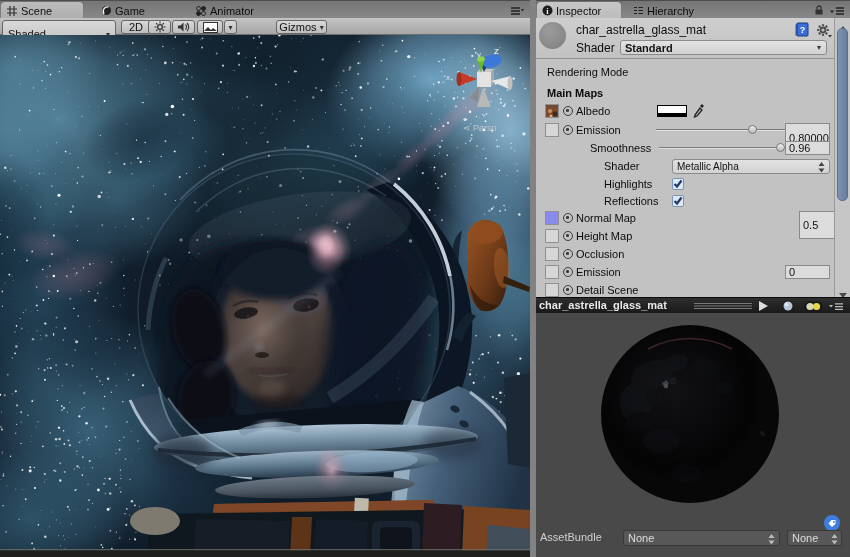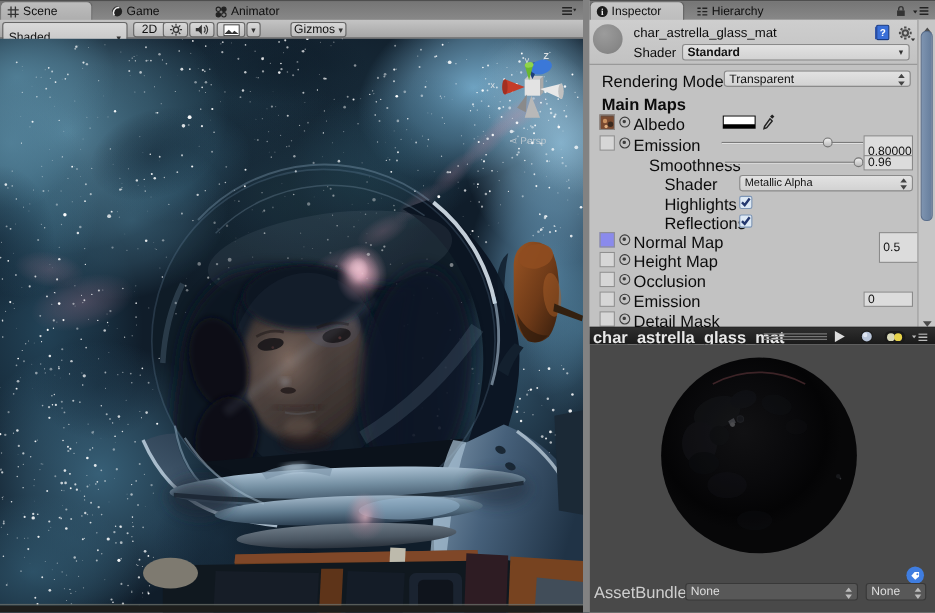--- a/index.html
+++ b/index.html
@@ -1,20 +1,20 @@
 <!DOCTYPE html>
 <html><head><meta charset="utf-8"><style>
 *{margin:0;padding:0;box-sizing:border-box}
 body{width:850px;height:557px;overflow:hidden;background:#828282;font-family:"Liberation Sans",sans-serif;position:relative}
 .abs{position:absolute}
 .tabbar{height:18px;background:linear-gradient(#757575,#888);border-top:1px solid #4e4e4e;font-size:11px;color:#0e0e0e}
 .tab{position:absolute;top:1px;height:17px;border-radius:4px 4px 0 0;display:flex;align-items:center;padding:0 7px 0 5px;}
 .tab.active{background:linear-gradient(#bdbdbd,#adadad);box-shadow:0 0 1px #555}
 .btn{background:linear-gradient(#d9d9d9,#bdbdbd);border:1px solid #666;border-radius:3px;font-size:11px;color:#111;display:flex;align-items:center;justify-content:center}
-.lbl{font-size:15px;color:#0c0c0c;position:absolute;white-space:nowrap}
+.lbl{font-size:11px;color:#0c0c0c;position:absolute;white-space:nowrap}
 .ddn{position:absolute;background:linear-gradient(#e2e2e2,#d2d2d2);border:1px solid #8a8a8a;border-radius:3px;font-size:11px;color:#111;display:flex;align-items:center;padding:0 4px;white-space:nowrap}
 .vbox{position:absolute;background:#dcdcdc;border:1px solid #8a8a8a;font-size:11px;color:#111;display:flex;align-items:center;padding:0 3px}
 .thumb{position:absolute;width:14px;height:14px;border:1px solid #8f8f8f;background:#d6d6d6}
 .circ{position:absolute;width:10px;height:10px;border:1.5px solid #3c3c3c;border-radius:50%}
 .circ:after{content:"";position:absolute;left:2.2px;top:2.2px;width:2.6px;height:2.6px;border-radius:50%;background:#3c3c3c}
 .slider{position:absolute;height:2px;background:#7a7a7a;border-bottom:1px solid #e0e0e0}
 .knob{position:absolute;width:9px;height:9px;border-radius:50%;background:linear-gradient(#eee,#bbb);border:1px solid #777;top:-4.5px}
 .chk{position:absolute;width:12px;height:12px;background:#dde9f5;border:1px solid #7d95b5;border-radius:2px;color:#1a2a5a;font-size:11px;font-weight:bold;line-height:10px;text-align:center}
 </style></head><body>
 
@@ -67,21 +67,21 @@
           <path d="M8.5,3.5 a3.5,3.5 0 0 1 0,5 M10,2 a5.5,5.5 0 0 1 0,8" stroke="#333" stroke-width="1.1" fill="none"></path>
         </svg>
     </div>
     <div class="btn abs" style="left:197px;top:2px;width:26px;height:14px">
       <svg width="15" height="11">
           <rect x="0.5" y="0.5" width="14" height="10" fill="#fff" stroke="#333"></rect>
           <path d="M1,9 l4,-4 l3,3 l2,-2 l4,3 Z" fill="#333"></path>
         </svg>
     </div>
     <div class="btn abs" style="left:224px;top:2px;width:13px;height:14px;font-size:8px;color:#333">▾</div>
-    <div class="btn abs" style="left:264px;top:2px;width:51px;height:14px">Gizmos<span style="font-size:8px;color:#333;margin-left:3px">▾</span></div>
+    <div class="btn abs" style="left:276px;top:2px;width:51px;height:14px">Gizmos<span style="font-size:8px;color:#333;margin-left:3px">▾</span></div>
   </div>
   <div class="abs" style="left:0;top:35px;width:530px;height:522px;overflow:hidden">
       <svg width="530" height="522" viewBox="0 0 530 522" style="display:block">
 <defs>
           <radialGradient id="nb0">
             <stop offset="0" stop-color="#548299" stop-opacity="1.00"></stop>
             <stop offset="0.55" stop-color="#548299" stop-opacity="0.55"></stop>
             <stop offset="1" stop-color="#548299" stop-opacity="0.00"></stop>
           </radialGradient>
           <radialGradient id="nb1">
@@ -1594,23 +1594,20 @@
           <path d="M12,12 l4,0 l-2,2.6 Z" fill="#333"></path>
         </svg>
     </div>
     <div class="lbl" style="left:40px;top:23px;font-size:12px">Shader</div>
     <div class="ddn" style="left:84px;top:22px;width:207px;height:15px;font-weight:bold">Standard<span style="position:absolute;right:5px;font-size:8px;font-weight:normal;color:#333">▾</span></div>
   </div>
   <div class="abs" style="left:0;top:58px;width:314px;height:1px;background:#919191"></div>
 
   <div class="abs" style="left:0;top:59px;width:314px;height:238px;background:#c2c2c2">
     <div class="lbl" style="left:11px;top:7px">Rendering Mode</div>
-    <div class="ddn" style="left:122px;top:5px;width:170px;height:15px">Transparent<svg style="position:absolute;right:4px;top:2px" width="7" height="11">
-          <path d="M3.5,0 L6.5,4 H0.5 Z M3.5,11 L0.5,7 H6.5 Z" fill="#444"></path>
-        </svg></div>
     <div class="lbl" style="left:11px;top:28px;font-weight:bold">Main Maps</div>
 
 <div class="thumb" style="left:9px;top:45px;background:#6a4a3a;overflow:hidden"><svg width="12" height="12">
           <rect width="12" height="12" fill="#7a4a30"></rect>
           <circle cx="4" cy="4" r="2" fill="#c89060"></circle>
           <circle cx="9" cy="7" r="2.5" fill="#3a2a20"></circle>
           <circle cx="5" cy="9" r="1.5" fill="#e0b080"></circle>
         </svg></div>
 <div class="circ" style="left:27px;top:47px"></div>
 <div class="lbl" style="left:40px;top:46px">Albedo</div>
@@ -1652,21 +1649,21 @@
 <div class="lbl" style="left:40px;top:171px">Height Map</div>
 <div class="thumb" style="left:9px;top:188px"></div>
 <div class="circ" style="left:27px;top:190px"></div>
 <div class="lbl" style="left:40px;top:189px">Occlusion</div>
 <div class="thumb" style="left:9px;top:206px"></div>
 <div class="circ" style="left:27px;top:208px"></div>
 <div class="lbl" style="left:40px;top:207px">Emission</div>
       <div class="vbox" style="left:249px;top:206px;width:45px;height:14px">0</div>
 <div class="thumb" style="left:9px;top:224px"></div>
 <div class="circ" style="left:27px;top:226px"></div>
-<div class="lbl" style="left:40px;top:225px">Detail Mask</div>
+<div class="lbl" style="left:40px;top:225px">Detail Scene</div>
   </div>
 
   <div class="abs" style="left:298px;top:18px;width:16px;height:279px;background:#c6c6c6;border-left:1px solid #9a9a9a">
     <div class="abs" style="left:3px;top:1px"><svg width="10" height="8">
           <path d="M5,1 L9,6 H1 Z" fill="#4a4a4a"></path>
         </svg></div>
     <div class="abs" style="left:2px;top:10px;width:11px;height:173px;background:linear-gradient(90deg,#7e94b0,#667d9c);border:1px solid #5a6e8c;border-radius:5px"></div>
     <div class="abs" style="left:3px;top:268px"><svg width="10" height="9">
           <path d="M1,2 h8 l-4,5 Z" fill="#4a4a4a"></path>
         </svg></div>

